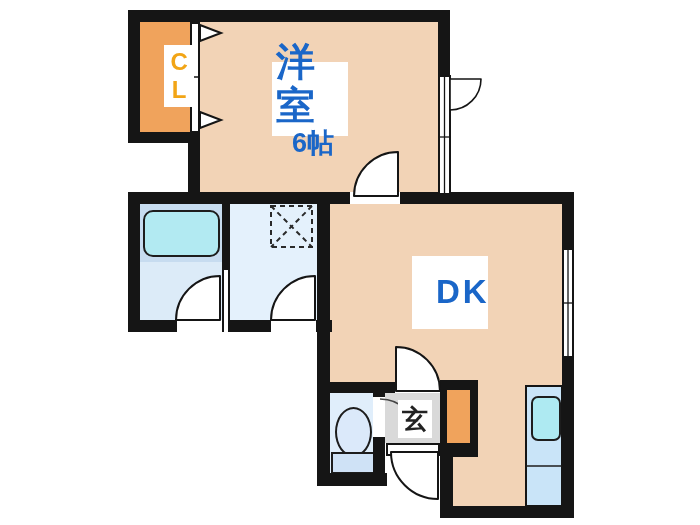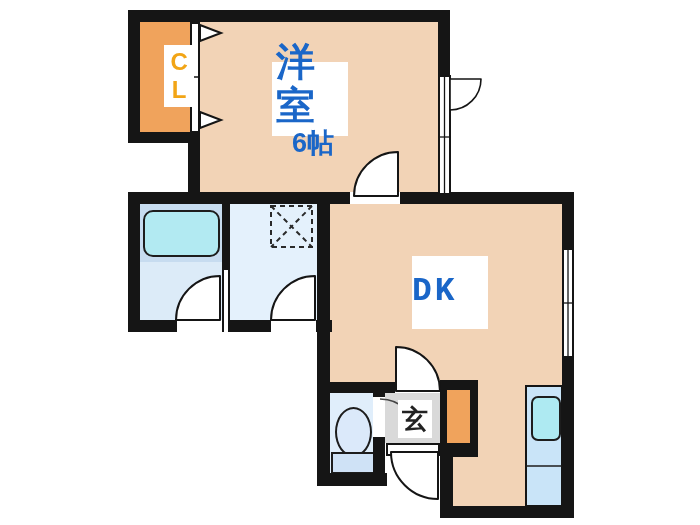--- a/index.html
+++ b/index.html
@@ -27,21 +27,21 @@
   
   .labelbox{background:#ffffff;color:#1a66c8;font-weight:bold;line-height:1.12;
             display:flex;flex-direction:column;justify-content:center;}
   .cl-label{background:#ffffff;color:#f2a516;font-weight:bold;font-size:24px;line-height:1.15;
             text-align:center;word-break:break-all;display:flex;align-items:center;justify-content:center;}
   .cl-inner{width:17px;word-break:break-all;}
   .gen-label{background:#ffffff;color:#222222;font-weight:bold;font-size:26px;
              display:flex;align-items:center;justify-content:center;}
   .l1{font-size:39px;padding-left:4px;}
   .l2{font-size:27px;padding-left:20px;}
-  .dk1{font-size:33px;padding-left:0;letter-spacing:3px;font-family:Liberation Mono, monospace;}
+  .dk1{font-size:33px;padding-left:24px;letter-spacing:3px;}
   .dk2{font-size:29px;padding-left:6px;}
   svg{position:absolute;left:0;top:0;}
 </style>
 </head>
 <body>
 
 <div class="plan">
 
   <div class="abs room" style="left:200px;top:22px;width:238px;height:170px;"></div>
   <div class="abs closet" style="left:138px;top:22px;width:52px;height:111px;"></div>

